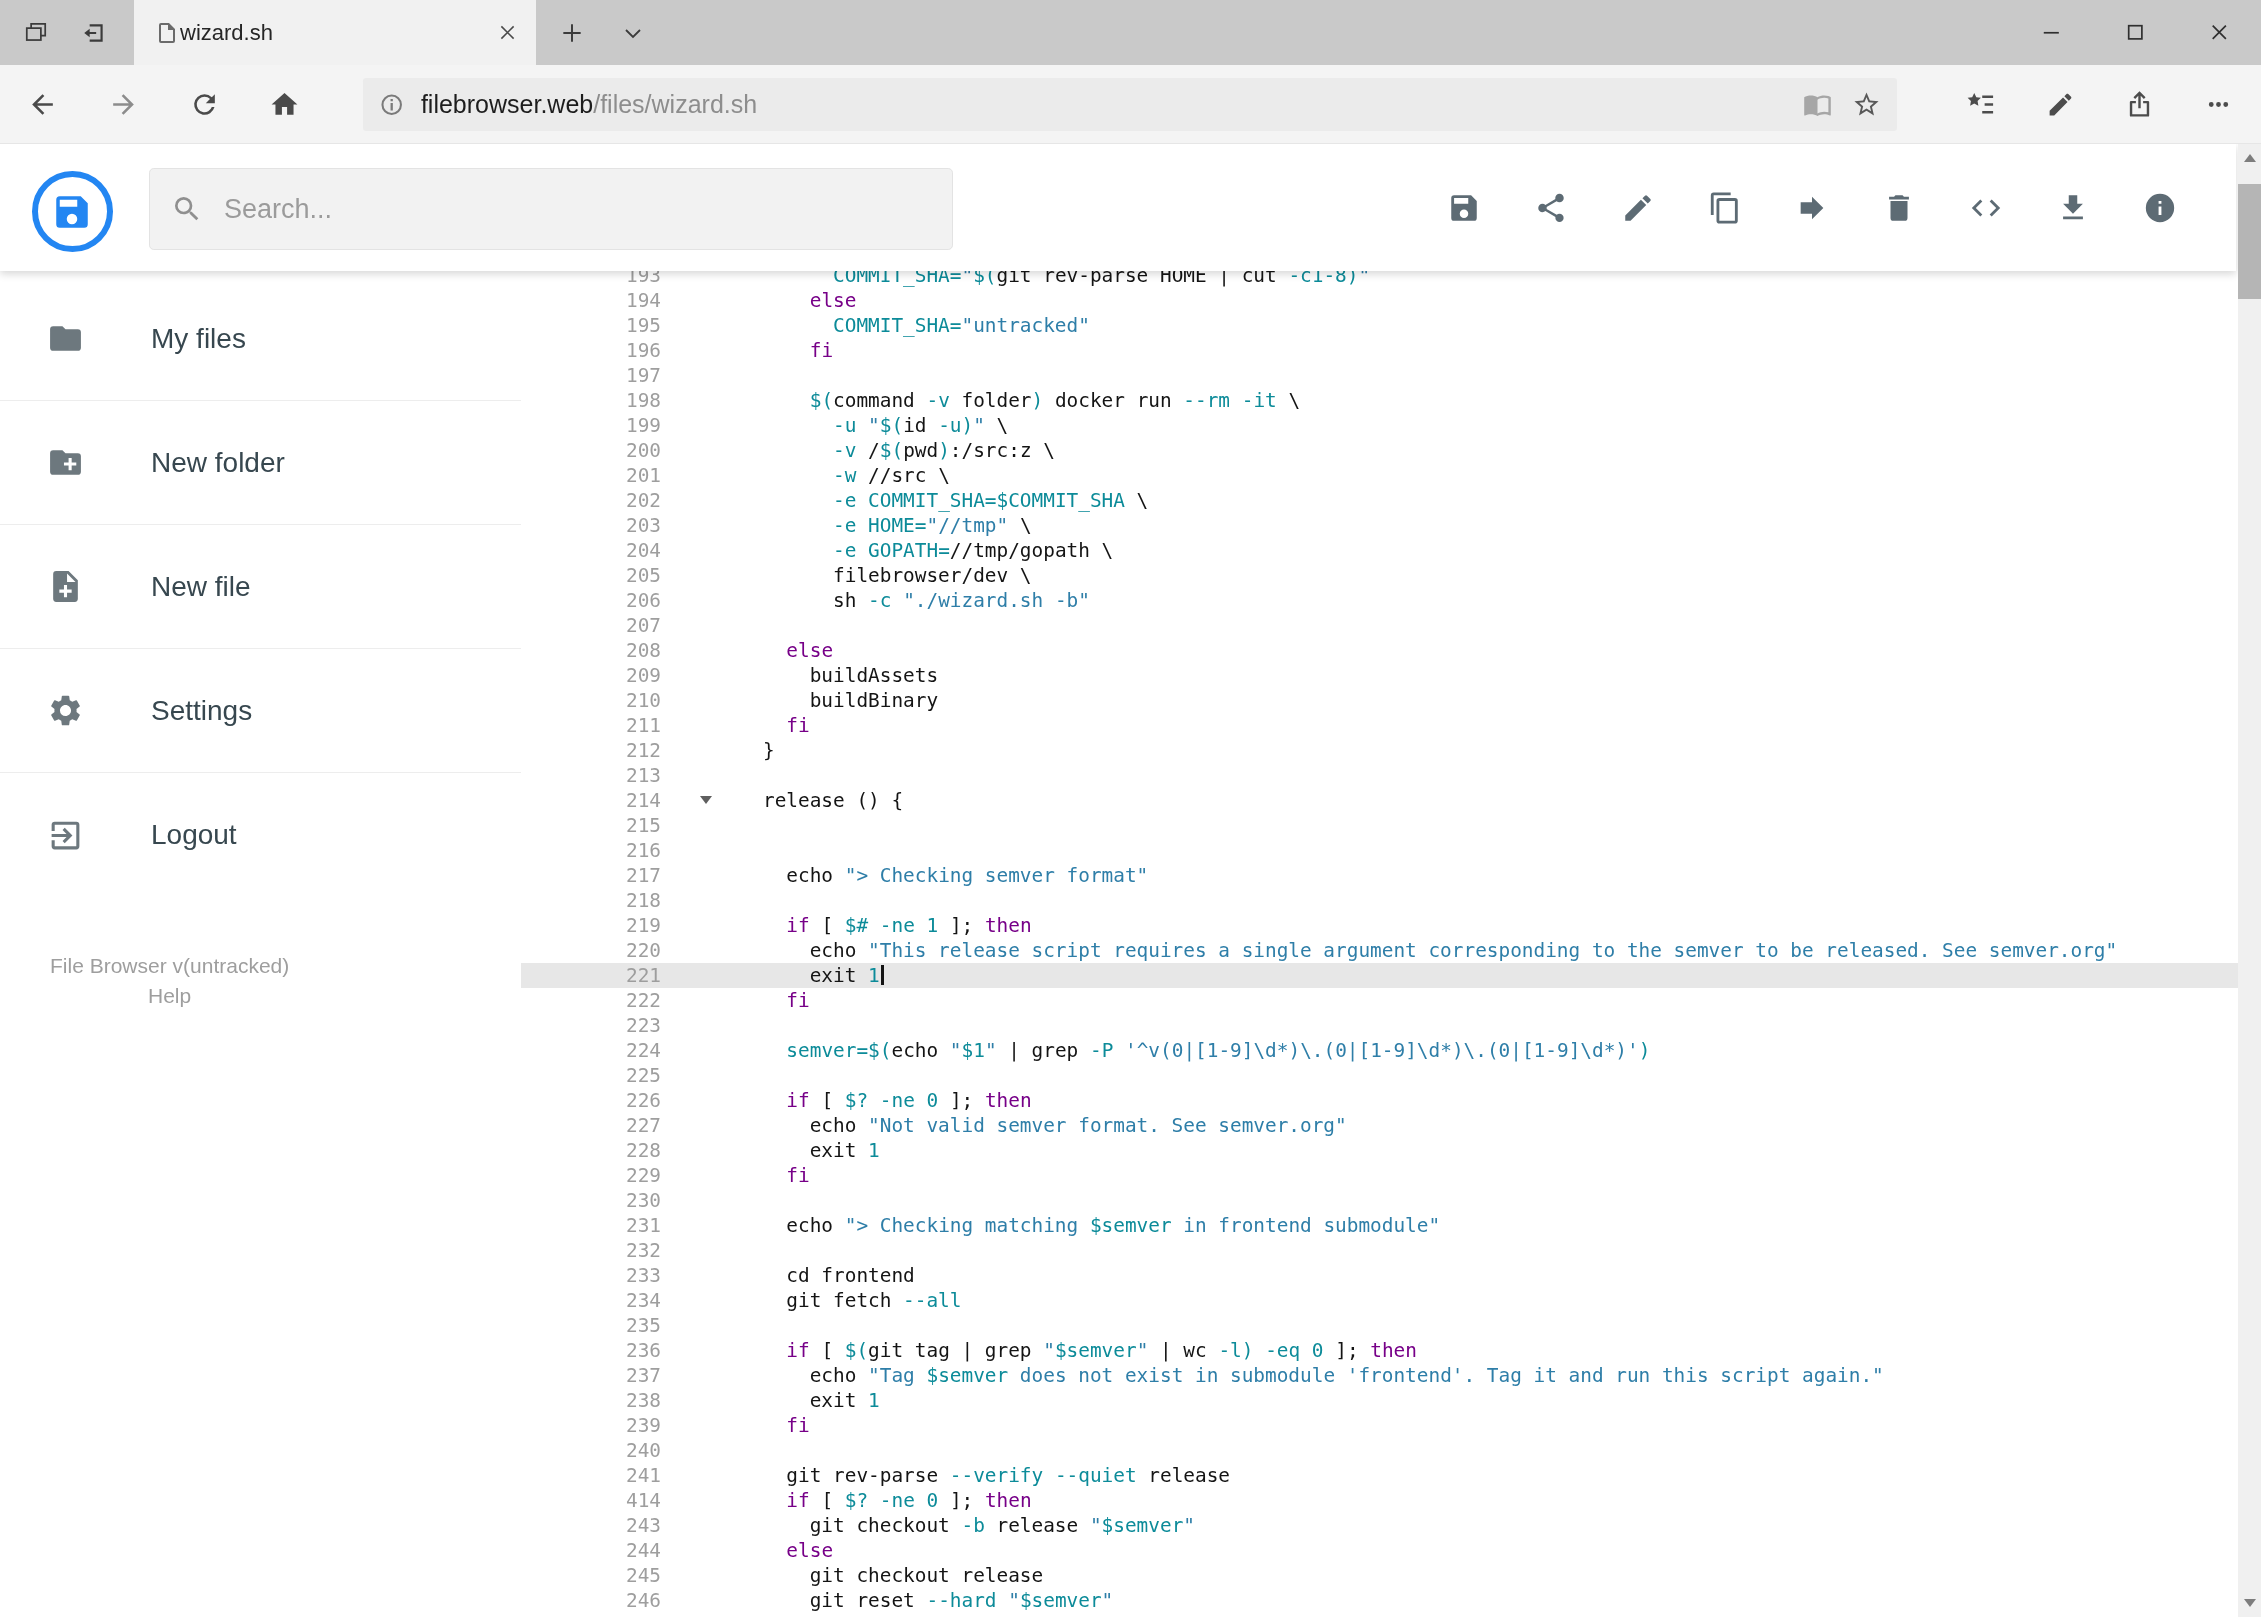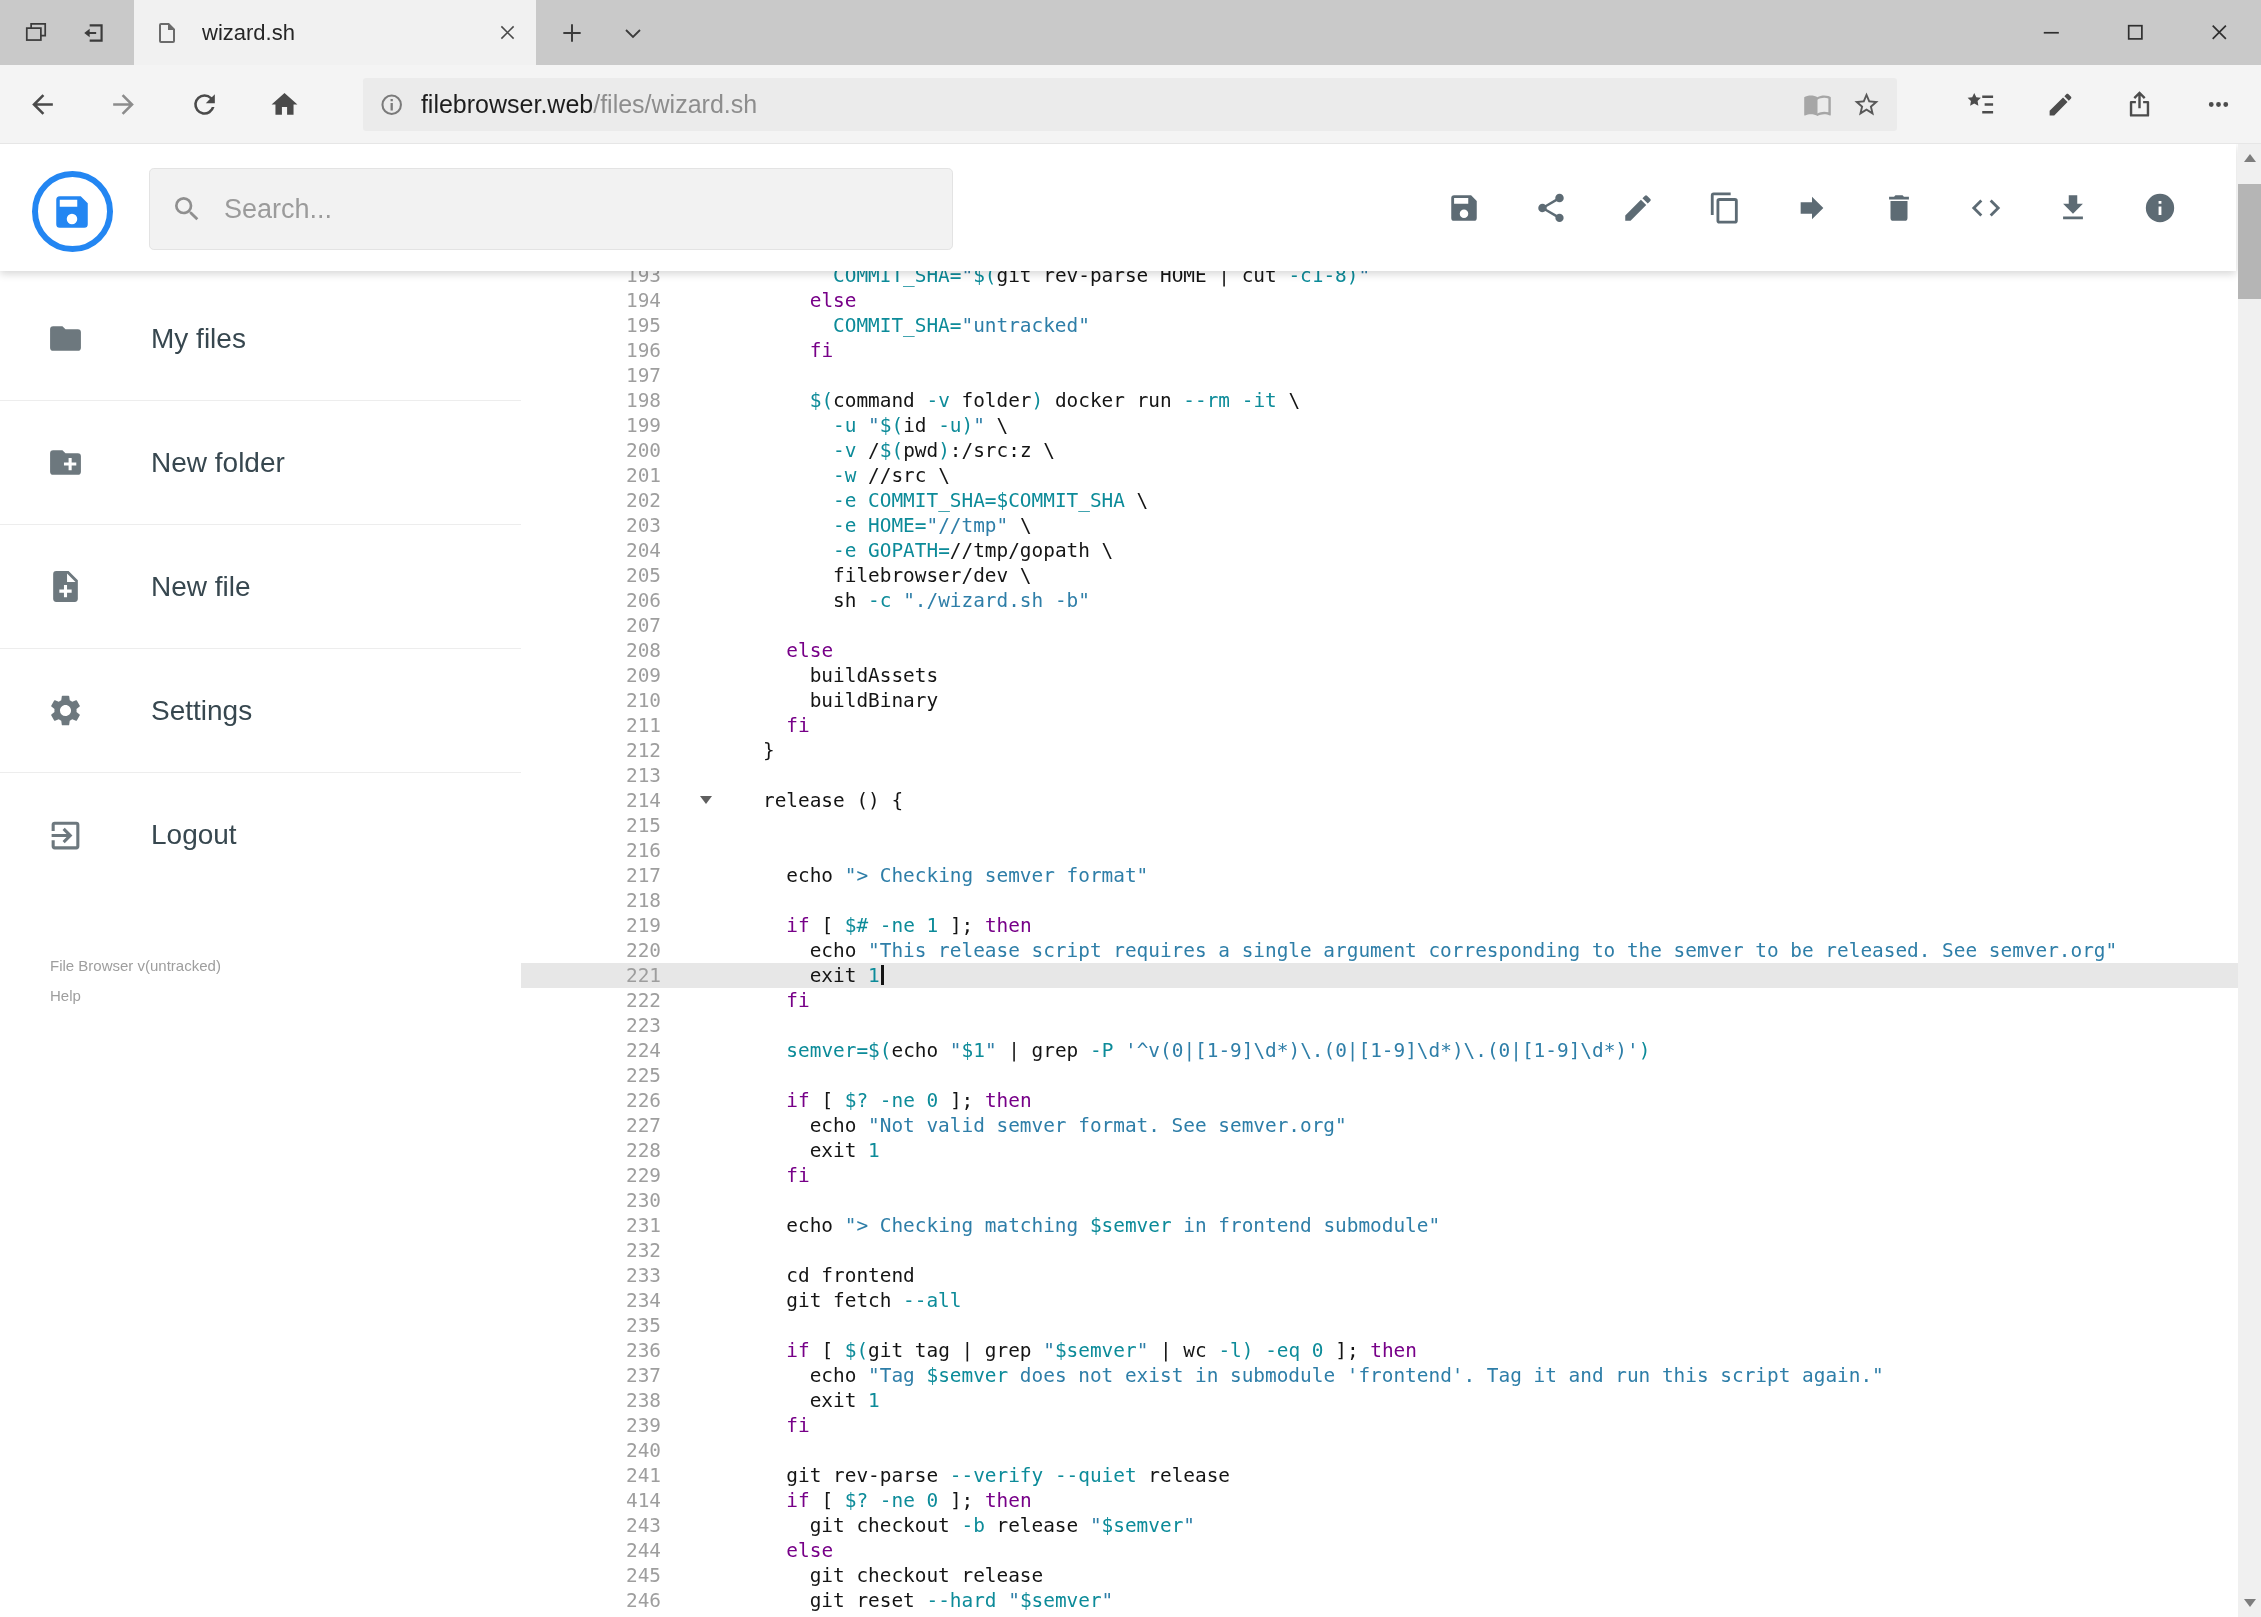--- a/index.html
+++ b/index.html
@@ -8,21 +8,21 @@
   body { font-family: "Liberation Sans", sans-serif; background: #fff; position: relative; overflow: hidden; }
   button { cursor: pointer; font-family: inherit; }
   svg { display: block; }
 
   
   .tabbar { position: absolute; top: 0; left: 0; right: 0; height: 65px; background: #c9c9c9; z-index: 10; }
   .chrome-btn { position: absolute; top: 0; height: 65px; display: flex; align-items: center; justify-content: center; background: transparent; border: none; color: #3b3b3b; }
   #btn-tab-preview { left: 11.3px; width: 50px; }
   #btn-set-aside  { left: 69px; width: 50px; }
   .tab { position: absolute; left: 134px; top: 0; width: 402px; height: 65px; background: #f1f1f1; display: flex; align-items: center; padding: 0 14.5px 0 21px; }
-  .tab-title { font-size: 22px; color: #262626; margin-left: 23px; flex: 1; white-space: nowrap; overflow: hidden; }
+  .tab-title { font-size: 22px; color: #262626; margin-left: 1px; flex: 1; white-space: nowrap; overflow: hidden; }
   .tab-close { width: 29px; height: 29px; color: #4a4a4a; background: none; border: none; display: flex; align-items: center; justify-content: center; }
   #btn-new-tab  { left: 549px; width: 45px; }
   #btn-tab-menu { left: 610px; width: 45px; }
   .win-controls { position: absolute; right: 0; top: 0; height: 65px; display: flex; }
   .win-btn { width: 84px; height: 65px; background: none; border: none; color: #2f2f2f; display: flex; align-items: center; justify-content: center; }
 
   
   .navbar { position: absolute; top: 65px; left: 0; right: 0; height: 79px; background: #f4f4f4; border-bottom: 0.8px solid #e6e6e6; z-index: 9; }
   .nav-btn { position: absolute; top: 13.7px; width: 52px; height: 52px; display: flex; align-items: center; justify-content: center; background: none; border: none; color: #4a4a4a; }
   #btn-back    { left: 16px; }
@@ -51,21 +51,21 @@
   .action-btn { width: 34px; height: 34px; border: none; background: none; color: #5d6b74; padding: 0; }
   .action-btn svg { width: 34px; height: 34px; }
 
   
   .sidebar { position: absolute; left: 0; top: 270px; width: 521px; bottom: 0; background: #fff; }
   .side-list { padding-top: 7.3px; }
   .side-item { height: 124px; display: flex; align-items: center; padding-left: 47px; border-bottom: 0.8px solid #ededed; cursor: pointer; }
   .side-item:last-child { border-bottom: none; }
   .side-item svg { width: 37px; height: 37px; color: #6d787e; flex: none; }
   .side-item .lbl { margin-left: 67px; font-size: 28px; color: #37474f; }
-  .side-footer { position: absolute; left: 50px; top: 681px; font-size: 15px; color: #9e9e9e; line-height: 30px; }
+  .side-footer { position: absolute; left: 50px; top: 681px; font-size: 21px; color: #9e9e9e; line-height: 30px; text-align: center; }
   .side-footer .help { color: #9e9e9e; cursor: pointer; }
 
   
   .editor { position: absolute; left: 521px; top: 270px; right: 22.6px; bottom: 0; overflow: hidden; background: #fff; }
   .codewrap { margin-top: -7.3px; font-family: "DejaVu Sans Mono", monospace; font-size: 19.4px; line-height: 25px; }
   .crow { display: flex; gap: 32px; }
   .crow.active { background: #e7e7e7; }
   .ln { width: 140px; text-align: right; color: #9e9e9e; flex: none; white-space: pre; }
   .fold { width: 38px; flex: none; position: relative; }
   .fold .tri { position: absolute; left: 7.3px; top: 8px; width: 0; height: 0; border-left: 6.5px solid transparent; border-right: 6.5px solid transparent; border-top: 8px solid #5f5f5f; }

